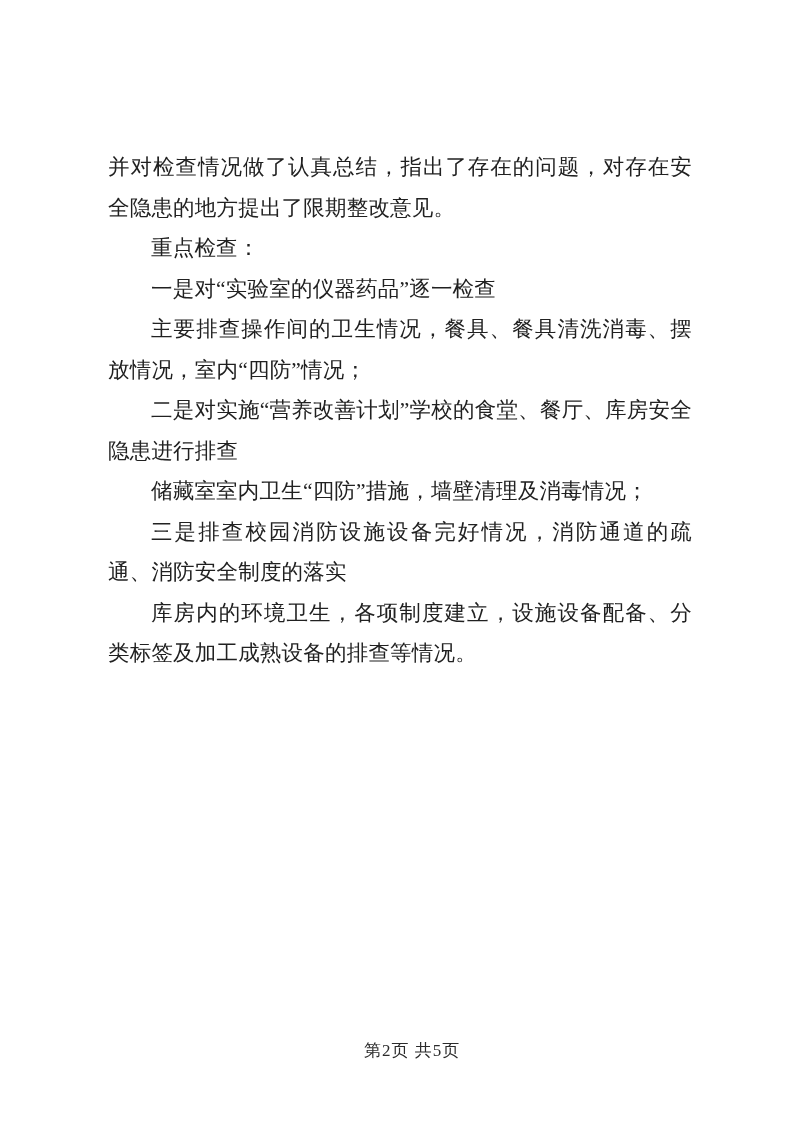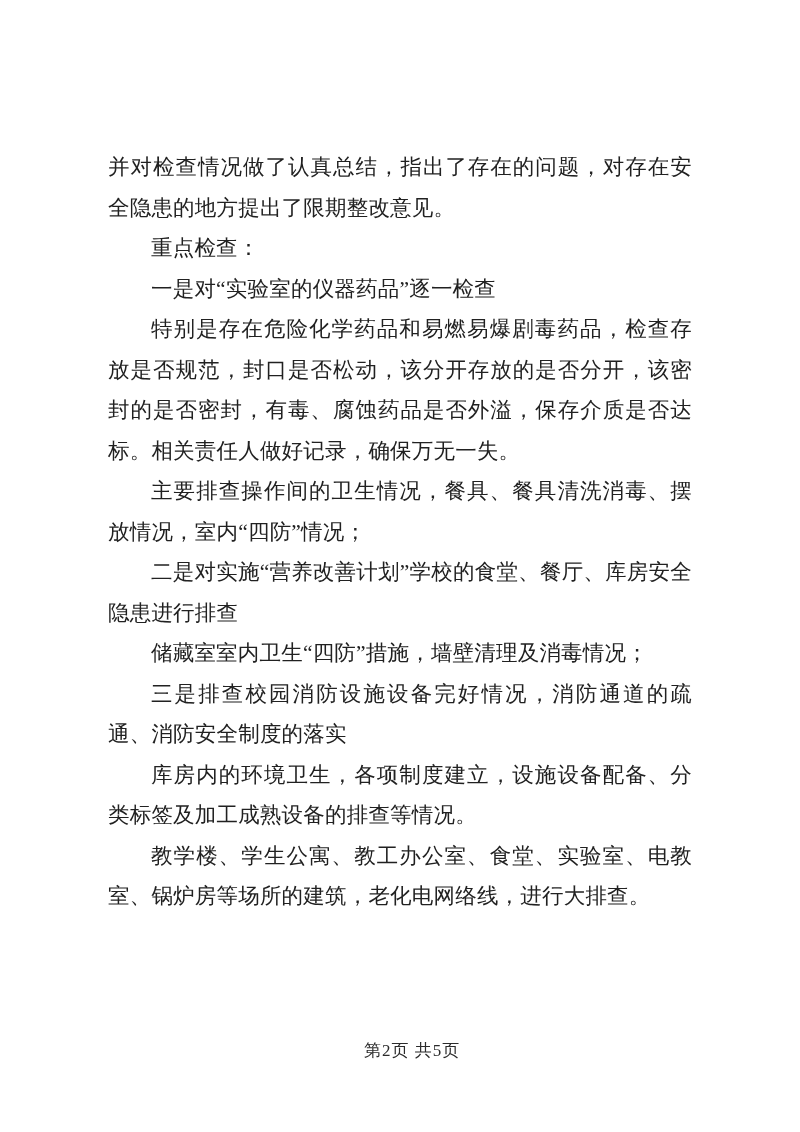--- a/index.html
+++ b/index.html
@@ -50,26 +50,24 @@
 </style>
 </head>
 <body>
 
 <div class="page">
 
   <div class="doc-body">
       <p class="para">并对检查情况做了认真总结，指出了存在的问题，对存在安全隐患的地方提出了限期整改意见。</p>
       <p class="para indent">重点检查：</p>
       <p class="para indent">一是对“实验室的仪器药品”逐一检查</p>
-      <p class="para indent">特别是存在危险化学药品和易燃易爆剧毒药品，检查存放是否规范，封口是否松动，该分开存放的是否分开，该密封的是否密封，有毒、腐蚀药品是否外溢，保存介质是否达标。相关责任人做好记录，确保万无一失。</p>
       <p class="para indent">主要排查操作间的卫生情况，餐具、餐具清洗消毒、摆放情况，室内“四防”情况；</p>
       <p class="para indent">二是对实施“营养改善计划”学校的食堂、餐厅、库房安全隐患进行排查</p>
       <p class="para indent">储藏室室内卫生“四防”措施，墙壁清理及消毒情况；</p>
       <p class="para indent">三是排查校园消防设施设备完好情况，消防通道的疏通、消防安全制度的落实</p>
       <p class="para indent">库房内的环境卫生，各项制度建立，设施设备配备、分类标签及加工成熟设备的排查等情况。</p>
-      <p class="para indent">教学楼、学生公寓、教工办公室、食堂、实验室、电教室、锅炉房等场所的建筑，老化电网络线，进行大排查。</p>
     </div>
 
   <div class="footer">
     <span>第2页 共5页</span>
   </div>
 
 </div>
 
 </body></html>

